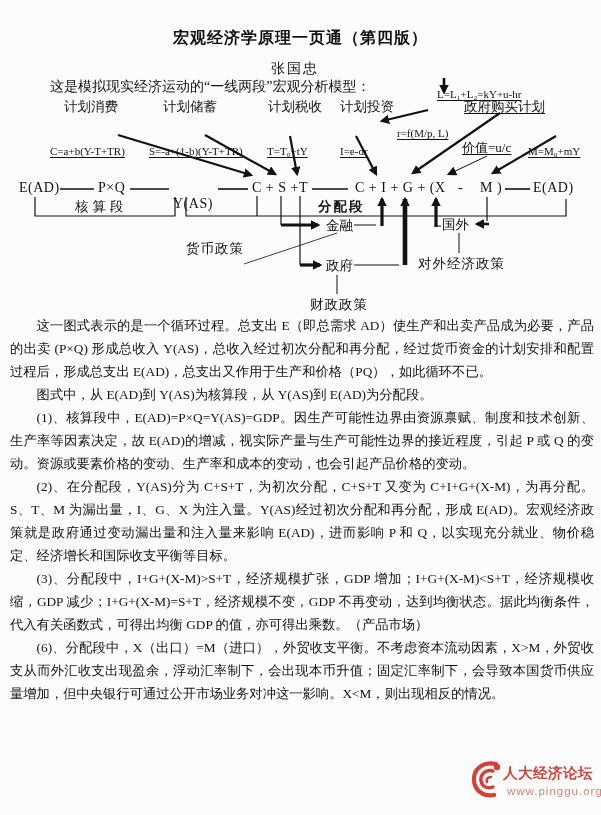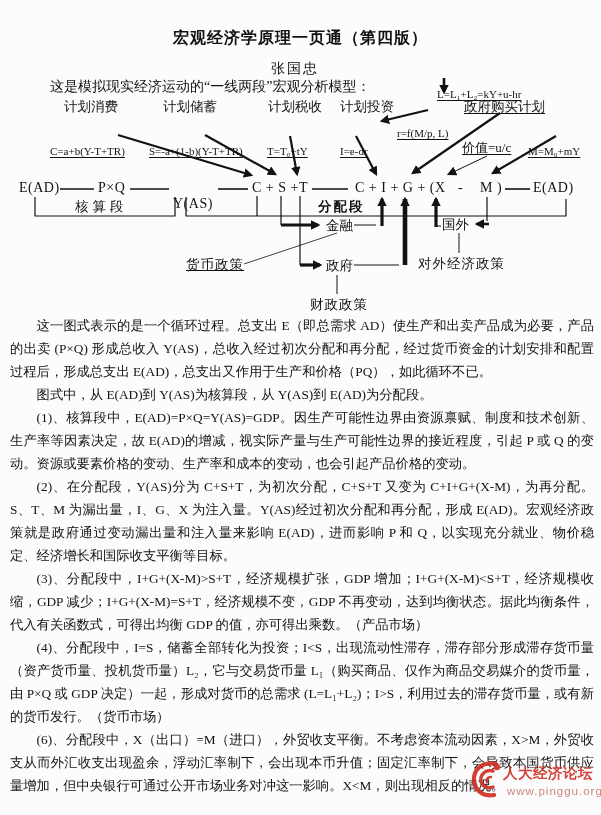--- a/index.html
+++ b/index.html
@@ -102,31 +102,30 @@
 <div class="abs ml" style="left:355px;top:180px;">C + I + G + (X</div>
 <div class="abs ml" style="left:458px;top:180px;">-</div>
 <div class="abs ml" style="left:480px;top:180px;">M )</div>
 <div class="abs ml" style="left:533px;top:180px;">E(AD)</div>
 
 <div class="abs cjk" style="left:75px;top:198px;letter-spacing:4px;">核算段</div>
 <div class="abs cjk" style="left:318px;top:198px;letter-spacing:2px;font-weight:bold;">分配段</div>
 <div class="abs cjk" style="left:326px;top:217px;">金融</div>
 <div class="abs cjk" style="left:326px;top:257px;">政府</div>
 <div class="abs cjk" style="left:442px;top:216px;">国外</div>
-<div class="abs cjk" style="left:186px;top:256px;letter-spacing:1px;text-decoration:underline;">货币政策</div>
+<div class="abs cjk" style="left:186px;top:240px;letter-spacing:1px;">货币政策</div>
 <div class="abs cjk" style="left:310px;top:296px;letter-spacing:1px;">财政政策</div>
 <div class="abs cjk" style="left:418px;top:255px;letter-spacing:1px;">对外经济政策</div>
 
 <div id="bodytext">
   <p>这一图式表示的是一个循环过程。总支出 E（即总需求 AD）使生产和出卖产品成为必要，产品的出卖 (P×Q) 形成总收入 Y(AS)，总收入经过初次分配和再分配，经过货币资金的计划安排和配置过程后，形成总支出 E(AD)，总支出又作用于生产和价格（PQ），如此循环不已。</p>
   <p>图式中，从 E(AD)到 Y(AS)为核算段，从 Y(AS)到 E(AD)为分配段。</p>
   <p>(1)、核算段中，E(AD)=P×Q=Y(AS)=GDP。因生产可能性边界由资源禀赋、制度和技术创新、生产率等因素决定，故 E(AD)的增减，视实际产量与生产可能性边界的接近程度，引起 P 或 Q 的变动。资源或要素价格的变动、生产率和成本的变动，也会引起产品价格的变动。</p>
   <p>(2)、在分配段，Y(AS)分为 C+S+T，为初次分配，C+S+T 又变为 C+I+G+(X-M)，为再分配。S、T、M 为漏出量，I、G、X 为注入量。Y(AS)经过初次分配和再分配，形成 E(AD)。宏观经济政策就是政府通过变动漏出量和注入量来影响 E(AD)，进而影响 P 和 Q，以实现充分就业、物价稳定、经济增长和国际收支平衡等目标。</p>
   <p>(3)、分配段中，I+G+(X-M)&gt;S+T，经济规模扩张，GDP 增加；I+G+(X-M)&lt;S+T，经济规模收缩，GDP 减少；I+G+(X-M)=S+T，经济规模不变，GDP 不再变动，达到均衡状态。据此均衡条件，代入有关函数式，可得出均衡 GDP 的值，亦可得出乘数。（产品市场）</p>
-  <p>(4)、分配段中，I=S，储蓄全部转化为投资；I&lt;S，出现流动性滞存，滞存部分形成滞存货币量（资产货币量、投机货币量）L₂，它与交易货币量 L₁（购买商品、仅作为商品交易媒介的货币量，由 P×Q 或 GDP 决定）一起，形成对货币的总需求 (L=L₁+L₂)；I&gt;S，利用过去的滞存货币量，或有新的货币发行。（货币市场）</p>
   <p>(6)、分配段中，X（出口）=M（进口），外贸收支平衡。不考虑资本流动因素，X&gt;M，外贸收支从而外汇收支出现盈余，浮动汇率制下，会出现本币升值；固定汇率制下，会导致本国货币供应量增加，但中央银行可通过公开市场业务对冲这一影响。X&lt;M，则出现相反的情况。</p>
 </div>
 
 <div class="wm">
   <svg width="34" height="42" viewBox="0 0 34 42">
     <g stroke="#cf3126" fill="none" stroke-linecap="round">
       <path d="M27,6 C13,3 4,12 5,23 C6,33 15,39 25,37" stroke-width="4.2"></path>
       <path d="M24,13 C16,11 11,17 12,23 C13,29 19,31 24,29" stroke-width="3.4"></path>
       <path d="M22,19 C19,19 17,21 18,24" stroke-width="2.6"></path>
     </g>

